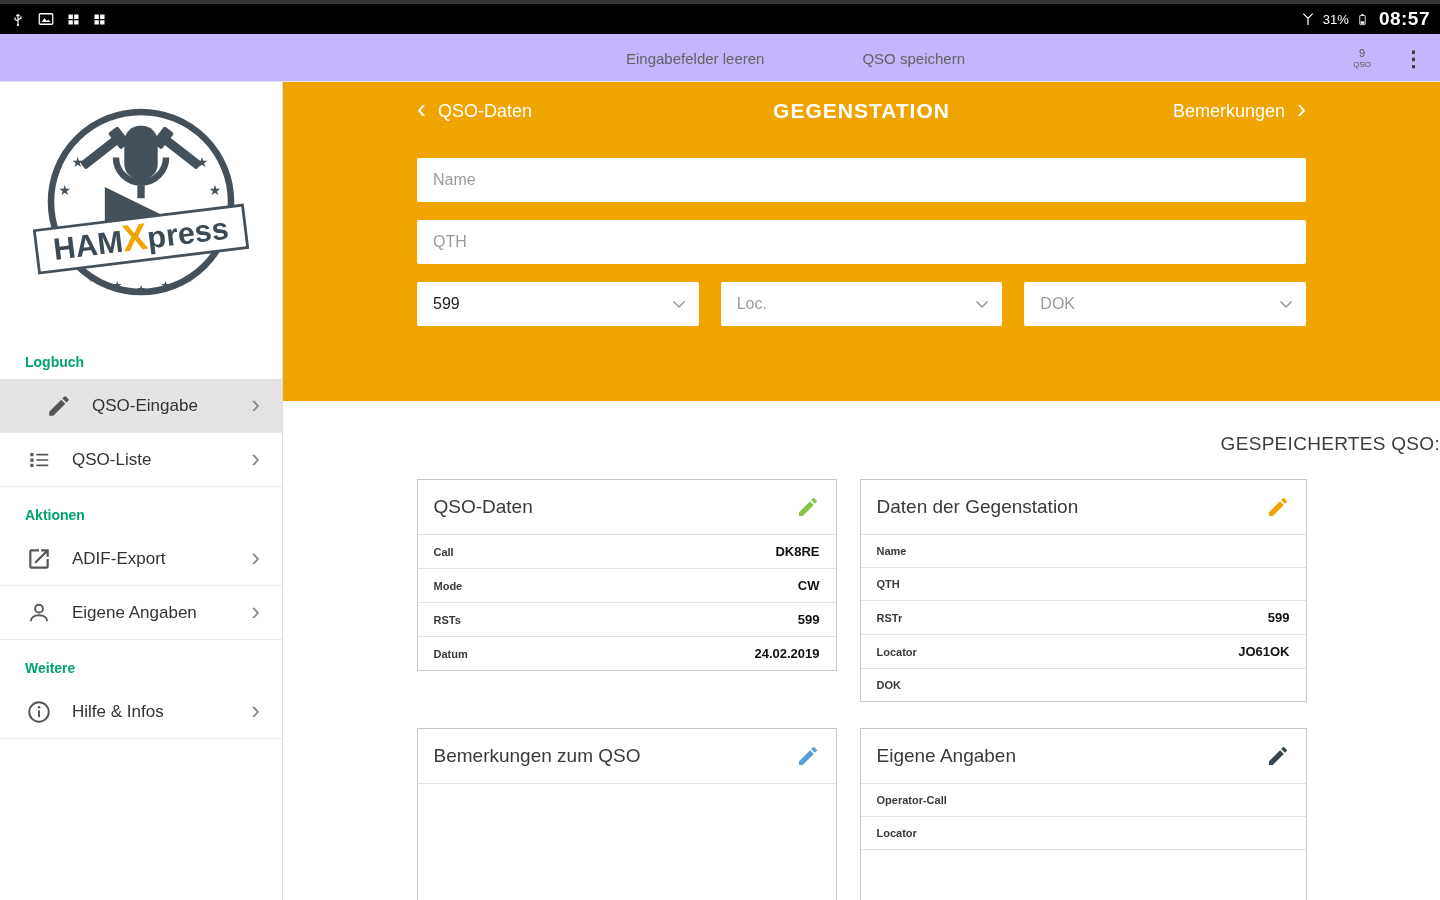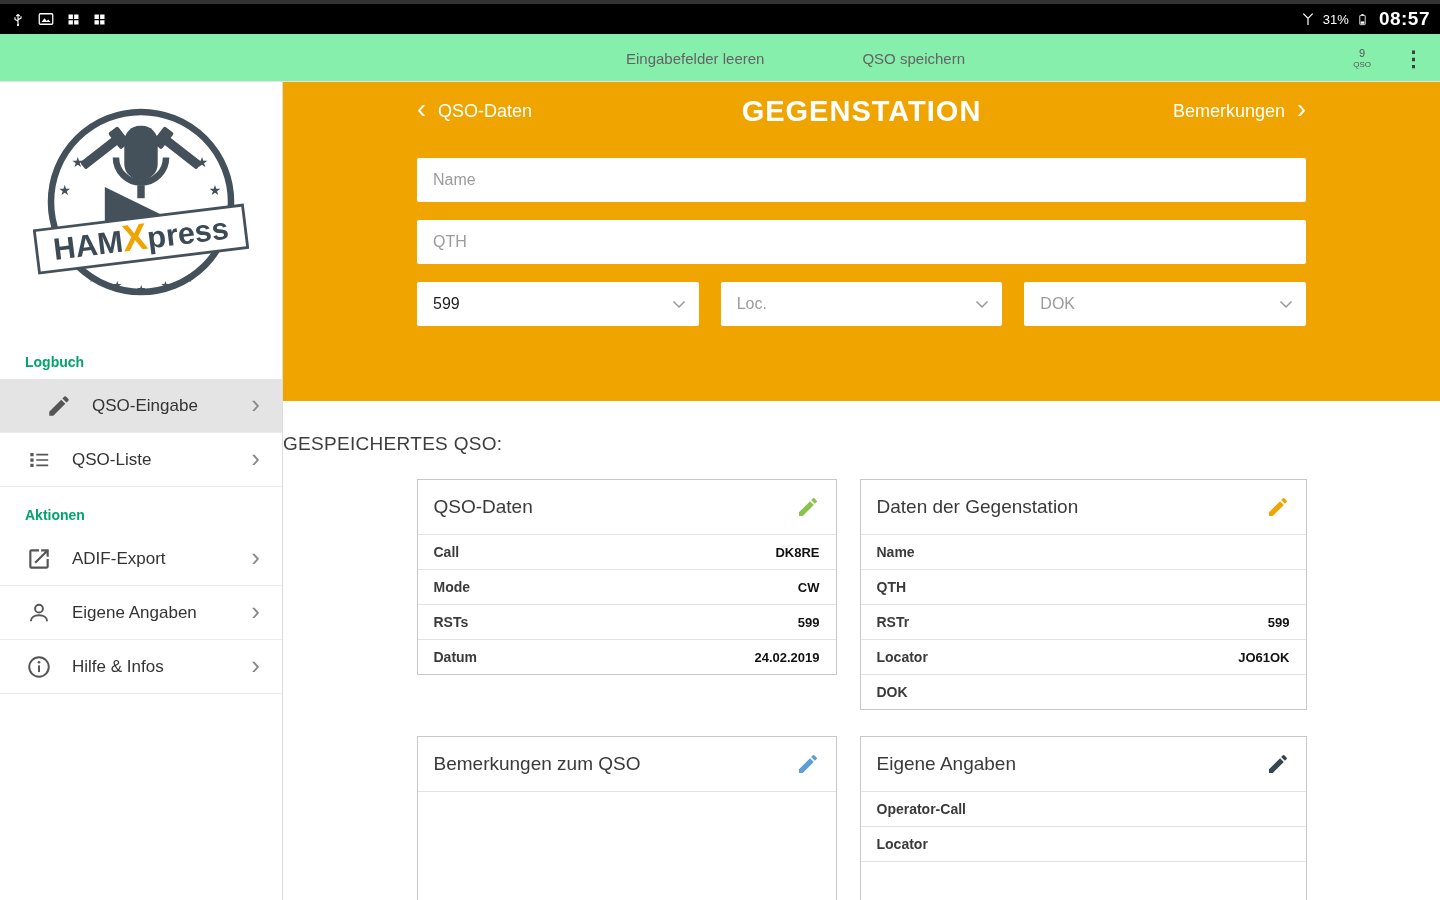--- a/index.html
+++ b/index.html
@@ -9,21 +9,21 @@
 
   
   .status-bar { height:30px; background:#000; color:#fff; display:flex; align-items:center; justify-content:space-between; padding:0 10px; }
   .sb-left { display:flex; align-items:center; gap:11px; }
   .sb-left svg, .sb-right svg { display:block; }
   .sb-right { display:flex; align-items:center; gap:7px; }
   .sb-batt-pct { font-size:13px; }
   .sb-time { font-size:19px; font-weight:bold; letter-spacing:.5px; margin-left:3px; }
 
   
-  .toolbar { height:48px; background:#86efac; position:relative; border-bottom:1px solid #e3e3e3; }
+  .toolbar { height:48px; background:#c4b5fd; position:relative; border-bottom:1px solid #e3e3e3; }
   .toolbar-actions { position:absolute; left:626px; top:0; height:48px; display:flex; align-items:center; gap:98px; }
   .toolbar-btn { background:none; border:none; font-family:inherit; font-size:15px; color:#636363; cursor:pointer; }
   .toolbar-right { position:absolute; right:16px; top:0; height:48px; display:flex; align-items:center; gap:32px; }
   .qso-count { display:flex; flex-direction:column; align-items:center; color:#555; line-height:1.15; cursor:pointer; }
   .qso-count .n { font-size:11px; }
   .qso-count .u { font-size:8px; }
   .overflow { font-size:21px; color:#3c3c3c; cursor:pointer; font-weight:bold; line-height:1; }
 
   
   .content-row { display:flex; height:822px; }
@@ -39,41 +39,41 @@
   .mi-icon svg { width:26px; height:26px; fill:currentColor; }
   .mi-label { font-size:17px; color:#333; }
   .mi-chevron { margin-left:auto; color:#8a8a8a; font-size:26px; line-height:1; margin-top:-3px; }
 
   
   .orange-panel { background:#f0a400; padding-bottom:75px; }
   .panel-header { height:58px; display:grid; grid-template-columns:1fr auto 1fr; align-items:center; padding:0 134px; color:#fff; }
   .nav-back, .nav-forward { font-size:18px; display:flex; align-items:center; gap:12px; cursor:pointer; white-space:nowrap; }
   .nav-forward { justify-self:end; }
   .nav-chevron { font-size:27px; line-height:1; margin-top:-3px; }
-  .panel-title { font-size:29px; font-weight:bold; letter-spacing:1px; }
+  .panel-title { font-size:21px; font-weight:bold; letter-spacing:1px; }
 
   .form { padding:18px 134px 0; }
   .text-input { display:block; width:100%; height:44px; border:none; border-radius:2px; padding:0 16px; font-size:16px; color:#333; margin-bottom:18px; background:#fff; font-family:inherit; outline:none; }
   .text-input::placeholder { color:#9b9b9b; }
   .select-row { display:flex; gap:22px; }
   .select { flex:1; height:44px; background:#fff; border-radius:2px; display:flex; align-items:center; justify-content:space-between; padding:0 13px 0 16px; font-size:16px; cursor:pointer; }
   .sel-value { color:#222; }
   .sel-placeholder { color:#9b9b9b; }
 
   
   .saved-section { padding-top:32px; }
-  .saved-heading { text-align:left; font-size:19px; color:#3d3d3d; letter-spacing:.3px; }
+  .saved-heading { text-align:right; font-size:19px; color:#3d3d3d; letter-spacing:.3px; }
   .cards-grid { width:890px; margin:24px auto 0; display:grid; grid-template-columns:420px 447px; column-gap:23px; row-gap:26px; align-items:start; }
   .card { background:#fff; border:1px solid #c8c8c8; }
   .card-header { display:flex; align-items:center; justify-content:space-between; padding:15px 16px; }
   .card-title { font-size:19px; color:#3a3a3a; }
   .edit-btn { cursor:pointer; display:flex; }
   .edit-btn svg { width:24px; height:24px; fill:currentColor; }
   .card-row { display:flex; align-items:center; justify-content:space-between; padding:9px 16px; border-top:1px solid #e3e3e3; min-height:33px; }
-  .row-label { font-size:14px; font-weight:bold; color:#3a3a3a;text-align:center; }
+  .row-label { font-size:11px; font-weight:bold; color:#3a3a3a;text-align:center; }
   .row-value { font-size:13px; font-weight:bold; color:#111; }
   .card-body-empty { border-top:1px solid #e3e3e3; min-height:128px; }
 </style>
 </head>
 <body>
 
 <div class="screen">
 
   <div class="status-bar">
     <div class="sb-left">
@@ -210,20 +210,21 @@
         <span class="mi-icon">
           <svg viewBox="0 0 24 24">
               <circle cx="12" cy="8" r="3.6" fill="none" stroke="currentColor" stroke-width="1.8"></circle>
               <path d="M4.5 19.5c0-3.5 3.4-5.5 7.5-5.5s7.5 2 7.5 5.5" fill="none" stroke="currentColor" stroke-width="1.8"></path>
             </svg>
         </span>
         <span class="mi-label">Eigene Angaben</span>
         <span class="mi-chevron">›</span>
       </div>
 
+      <div class="section-header">Weitere</div>
 
       <div class="menu-item">
         <span class="mi-icon">
           <svg viewBox="0 0 24 24">
               <circle cx="12" cy="12" r="9" fill="none" stroke="currentColor" stroke-width="1.8"></circle>
               <rect x="11.1" y="10.5" width="1.8" height="6.2"></rect>
               <circle cx="12" cy="7.6" r="1.25"></circle>
             </svg>
         </span>
         <span class="mi-label">Hilfe &amp; Infos</span>

